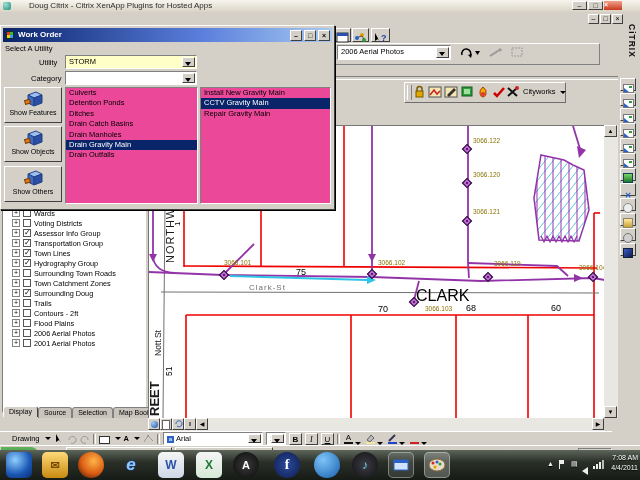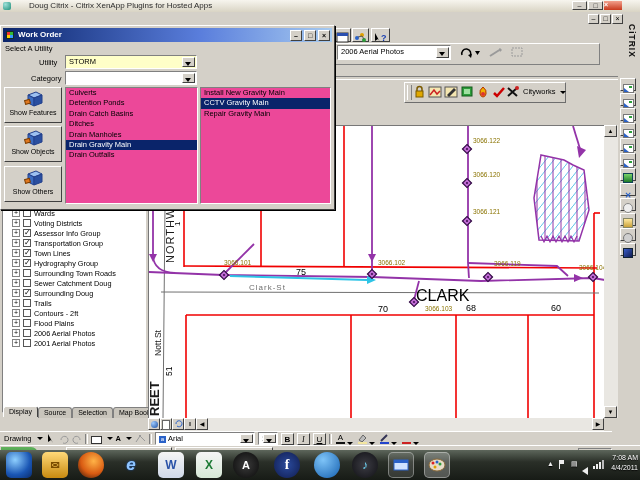--- a/index.html
+++ b/index.html
@@ -53,21 +53,21 @@
   .tab{display:inline-block;font-size:7px;padding:1px 5px 2px 5px;border:1px solid #808080;border-bottom:none;border-top-left-radius:3px;border-top-right-radius:3px;background:#c9c5bc;color:#000;}
   .tab.active{background:#d4d0c8;border-color:#fff #404040 #d4d0c8 #fff;position:relative;top:-1px;}
   
   .map{left:148px;top:113px;width:456px;height:293px;background:#fff;border-top:1px solid #777;border-left:1px solid #777;box-sizing:content-box;}
   
   .sbv{left:604px;top:113px;width:14px;height:293px;background:#e9e7e2;}
   .sbh{left:148px;top:406px;width:456px;height:13px;background:#e9e7e2;}
   .sba{font-size:6px;line-height:11px;width:13px;height:12px;color:#000;}
   .minibtn{width:12px;height:12px;font-size:6px;line-height:10px;}
   
-  .drawbar{left:0;top:419px;width:612px;height:14px;background:#d4d0c8;border-top:1px solid #fff;display:flex;align-items:center;gap:3px;padding-left:4px;box-sizing:border-box;}
+  .drawbar{left:0;top:419px;width:612px;height:14px;background:#d4d0c8;border-top:1px solid #fff;display:flex;align-items:center;gap:3px;padding-left:12px;box-sizing:border-box;}
   .dtxt{font-size:7.5px;color:#000;white-space:nowrap;}
   .dsep{width:1px;height:10px;border-left:1px solid #808080;border-right:1px solid #fff;}
   .caret{display:inline-block;width:0;height:0;border-left:3px solid transparent;border-right:3px solid transparent;border-top:3px solid #000;margin-left:2px;}
   .fmt{width:13px;height:12px;font-size:8px;line-height:11px;}
   .colbtn{display:flex;align-items:flex-end;height:12px;padding:0 1px;font-size:8px;line-height:8px;}
   .cbar{display:inline-block;width:9px;height:2px;margin-bottom:1px;}
   
   .xptb{left:0;top:433px;width:640px;height:17px;background:#d4d0c8;border-top:1px solid #fff;}
   .startbtn{left:1px;top:1px;width:37px;height:14px;background:linear-gradient(#62b45e,#2e7d32);border-radius:0 7px 7px 0;color:#fff;font-size:8px;font-style:italic;font-weight:bold;line-height:14px;padding-left:12px;box-sizing:border-box;}
   .startflag{position:absolute;left:3px;top:4px;width:3px;height:3px;background:#e33;box-shadow:3px 0 0 #6c6,0 3px 0 #39f,3px 3px 0 #fc0;}
@@ -236,21 +236,21 @@
       <span class="tlabel">Hydrography Group</span>
     </div>
   <div class="trow" style="top:256px">
       <span class="exp">+</span>
       <span class="cb"></span>
       <span class="tlabel">Surrounding Town Roads</span>
     </div>
   <div class="trow" style="top:266px">
       <span class="exp">+</span>
       <span class="cb"></span>
-      <span class="tlabel">Sewer Catchment Doug</span>
+      <span class="tlabel">Town Catchment Zones</span>
     </div>
   <div class="trow" style="top:276px">
       <span class="exp">+</span>
       <span class="cb on"></span>
       <span class="tlabel">Surrounding Doug</span>
     </div>
   <div class="trow" style="top:286px">
       <span class="exp">+</span>
       <span class="cb"></span>
       <span class="tlabel">Trails</span>
@@ -531,22 +531,22 @@
           <polygon points="6,5 12,8 12,16 6,13" fill="#3c6cc0" stroke="#23408c"></polygon>
           <polygon points="12,8 20,5 20,13 12,16" fill="#2a4fa0" stroke="#23408c"></polygon>
           <rect x="3" y="10" width="5" height="4" fill="#e07820" stroke="#7a3c00" transform="rotate(-15 5 12)"></rect>
         </svg>
       <div>Show Others</div>
     </div>
 
     <div class="abs list" id="assetList" style="left:64px;top:61px;width:133px;height:117px">
       <div class="li">Culverts</div>
       <div class="li">Detention Ponds</div>
+      <div class="li">Ditches</div>
       <div class="li">Drain Catch Basins</div>
-      <div class="li">Ditches</div>
       <div class="li">Drain Manholes</div>
       <div class="li sel">Drain Gravity Main</div>
       <div class="li">Drain Outfalls</div>
     </div>
 
     <div class="abs list" id="workList" style="left:199px;top:61px;width:131px;height:117px">
       <div class="li">Install New Gravity Main</div>
       <div class="li sel">CCTV Gravity Main</div>
       <div class="li">Repair Gravity Main</div>
     </div>

